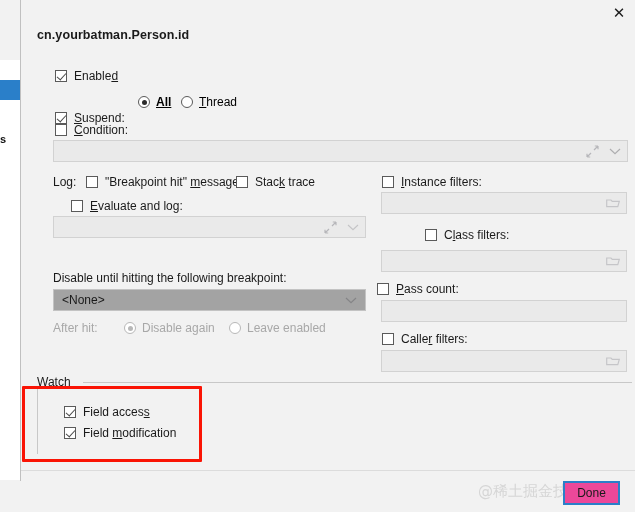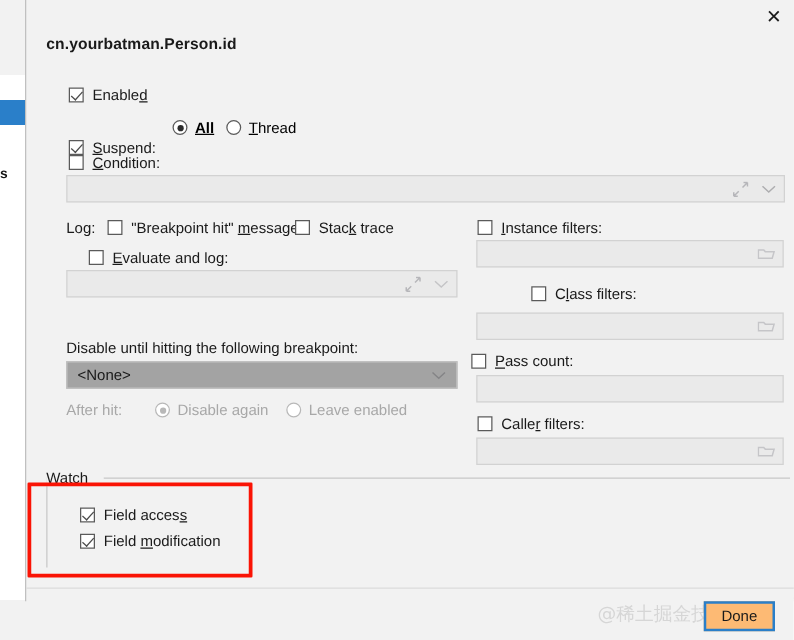--- a/index.html
+++ b/index.html
@@ -240,21 +240,21 @@
     position: absolute;
     left: 0; top: 470px;
     width: 615px; height: 1px;
     background: #dcdcdc;
   }
   #done-button {
     position: absolute;
     left: 563px; top: 481px;
     width: 57px; height: 24px;
     border: 2px solid #2a7fc9;
-    background: #fdba74;
+    background: #ec4899;
     box-sizing: border-box;
     display: flex;
     align-items: center;
     justify-content: center;
     font-size: 12px;
     color: #1a1a1a;
     cursor: pointer;
   }
   #watermark {
     position: absolute;

